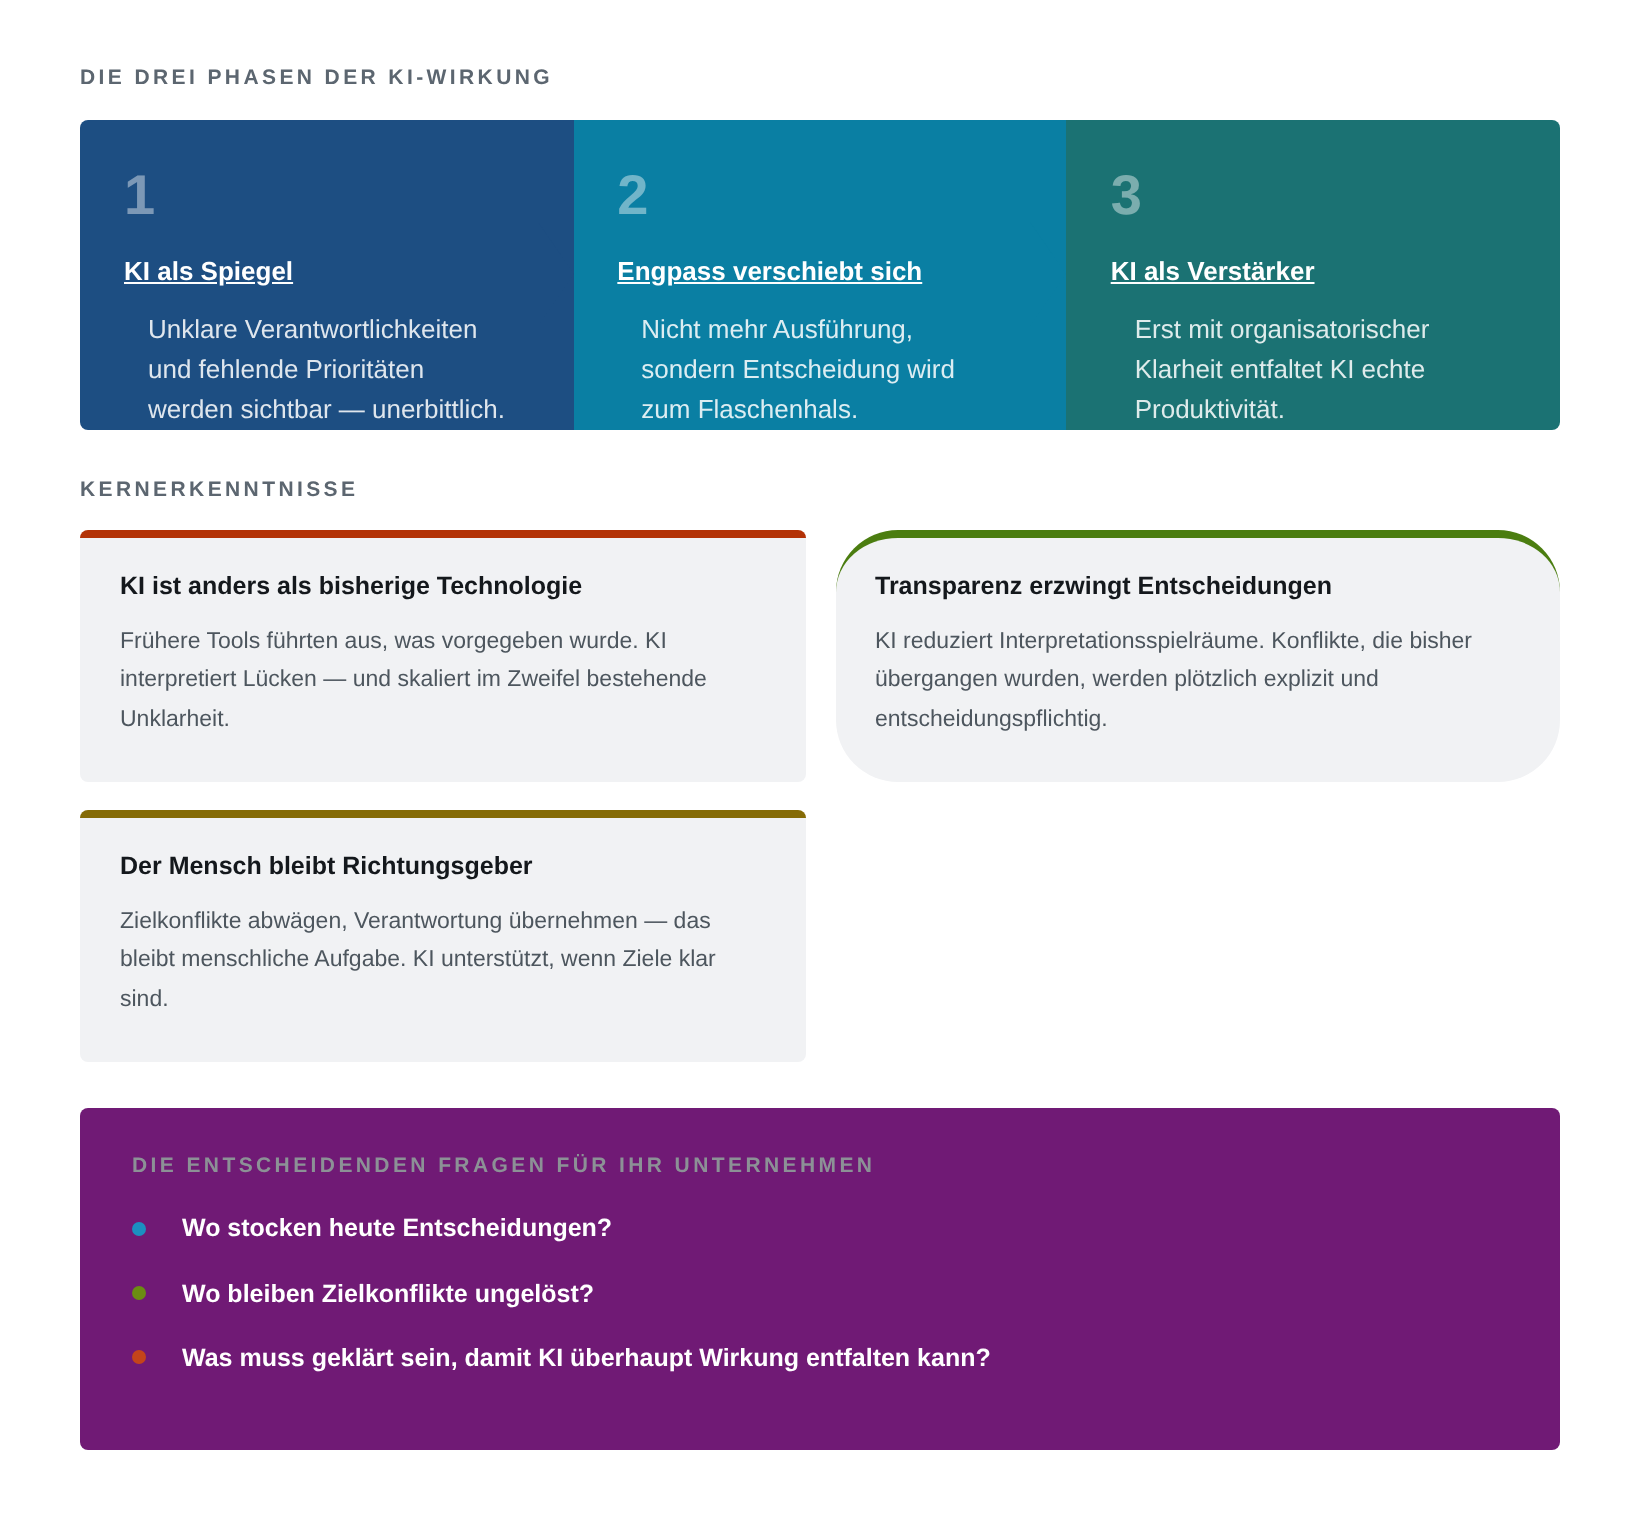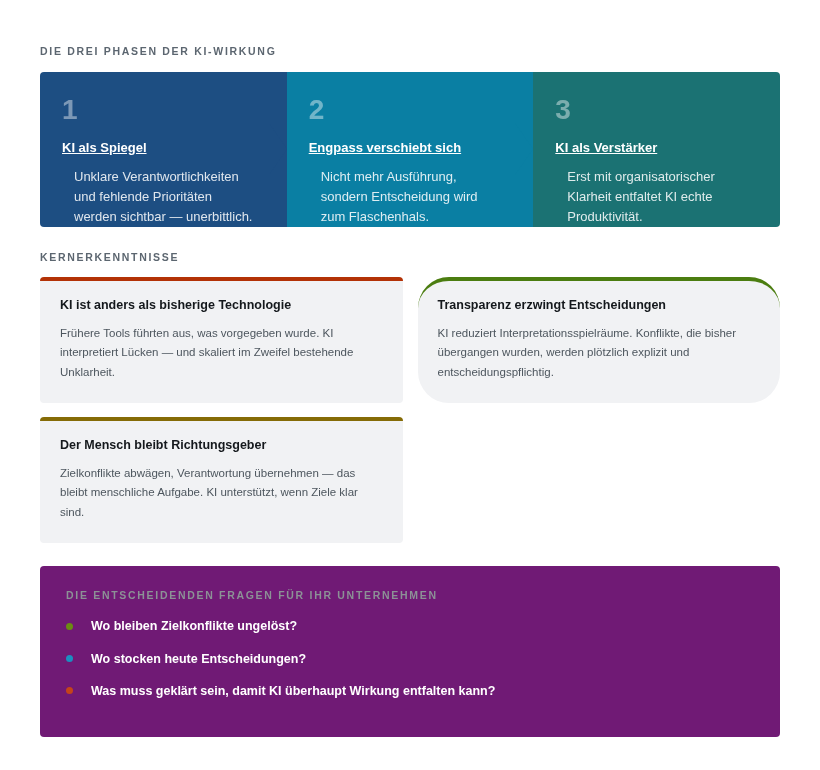--- a/index.html
+++ b/index.html
@@ -10,21 +10,21 @@
     height: 770px;
     background: #ffffff;
     font-family: "Liberation Sans", sans-serif;
     -webkit-font-smoothing: antialiased;
   }
   .page {
     width: 820px;
     height: 770px;
     position: relative;
     background: #ffffff;
-    padding: 12px 40px;
+    padding: 0 40px;
   }
 
   
   .eyebrow {
     font-size: 10.5px;
     font-weight: 700;
     letter-spacing: 1.7px;
     color: #5c6670;
     text-transform: uppercase;
     line-height: 1;
@@ -201,26 +201,26 @@
       <div class="i-title">Der Mensch bleibt Richtungsgeber</div>
       <div class="i-desc">Zielkonflikte abwägen, Verantwortung übernehmen — das bleibt menschliche Aufgabe. KI unterstützt, wenn Ziele klar sind.</div>
     </div>
 
   </div>
 
   <div class="questions-panel">
     <div class="q-eyebrow">Die entscheidenden Fragen für Ihr Unternehmen</div>
     <ul class="q-list">
       <li class="q-item">
+        <span class="q-bullet" style="background-color: rgb(27, 143, 192);"></span>
+        <span class="q-text">Wo stocken heute Entscheidungen?</span>
+      </li>
+      <li class="q-item">
         <span class="q-bullet" style="background-color: rgb(107, 140, 18);"></span>
         <span class="q-text">Wo bleiben Zielkonflikte ungelöst?</span>
-      </li>
-      <li class="q-item">
-        <span class="q-bullet" style="background-color: rgb(27, 143, 192);"></span>
-        <span class="q-text">Wo stocken heute Entscheidungen?</span>
       </li>
       <li class="q-item">
         <span class="q-bullet" style="background-color: rgb(196, 68, 26);"></span>
         <span class="q-text">Was muss geklärt sein, damit KI überhaupt Wirkung entfalten kann?</span>
       </li>
     </ul>
   </div>
 
 </div>
 

